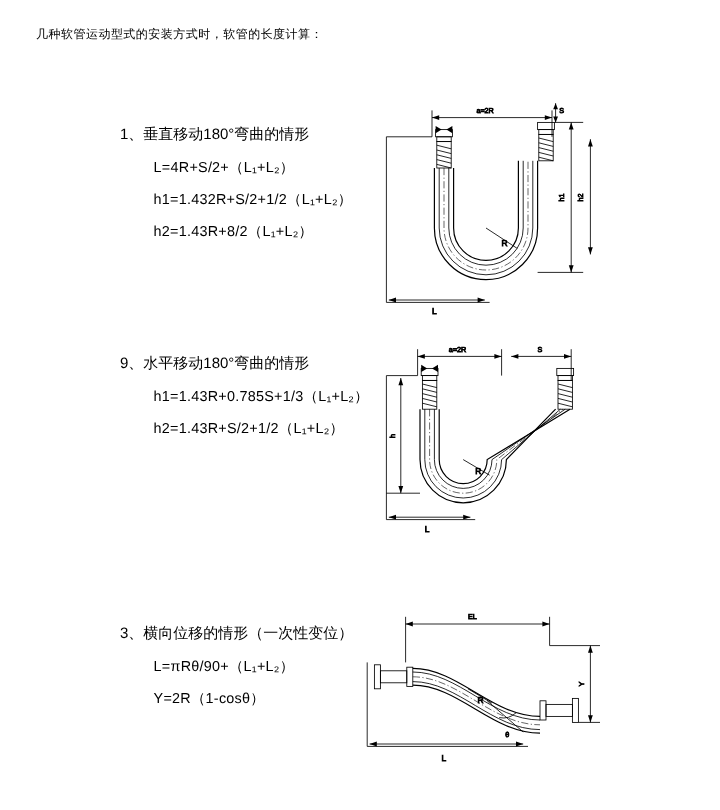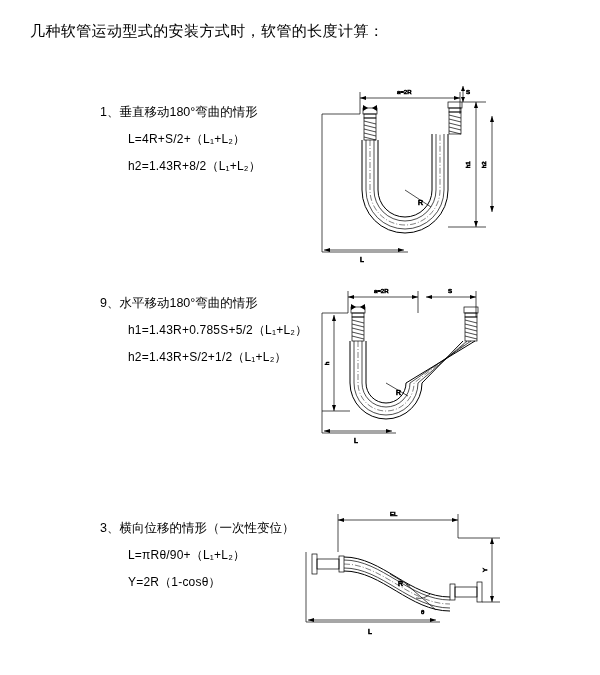--- a/index.html
+++ b/index.html
@@ -17,21 +17,21 @@
   }
   .page {
     position: relative;
     width: 600px;
     height: 675px;
   }
   .heading {
     position: absolute;
     left: 30px;
     top: 22px;
-    font-size: 15px;
+    font-size: 10px;
     letter-spacing: 0.4px;
     white-space: nowrap;
   }
   .section {
     position: absolute;
     left: 0;
     width: 600px;
   }
   .sec1 { top: 104px; }
   .sec2 { top: 295px; }
@@ -69,20 +69,21 @@
 <body>
 
 <div class="page">
 
   <div class="heading">几种软管运动型式的安装方式时，软管的长度计算：</div>
 
   <div class="section sec1">
     <div class="txtcol">
       <div class="sec-title">1、垂直移动180°弯曲的情形</div>
       <div class="formula">L=4R+S/2+（L₁+L₂）</div>
+      <div class="formula">h1=1.432R+S/2+1/2（L₁+L₂）</div>
       <div class="formula">h2=1.43R+8/2（L₁+L₂）</div>
     </div>
 
     <div class="figure fig1">
       <svg width="210" height="200" viewBox="0 0 210 200">
         <g stroke="#000" fill="none" stroke-width="0.7">
 
           <line x1="60" y1="26" x2="160" y2="26"></line>
           <path d="M60 26 l6 -2 l0 4 z" fill="#000" stroke="none"></path>
           <path d="M160 26 l-6 -2 l0 4 z" fill="#000" stroke="none"></path>
@@ -148,21 +149,21 @@
           <path d="M63 33 l5 3 l-5 3 z" fill="#000" stroke="none"></path>
           <path d="M77 33 l-5 3 l5 3 z" fill="#000" stroke="none"></path>
         </g>
       </svg>
     </div>
   </div>
 
   <div class="section sec2">
     <div class="txtcol">
       <div class="sec-title">9、水平移动180°弯曲的情形</div>
-      <div class="formula">h1=1.43R+0.785S+5/2（L₁+L₂）</div>
+      <div class="formula">h1=1.43R+0.785S+1/3（L₁+L₂）</div>
       <div class="formula">h2=1.43R+S/2+1/2（L₁+L₂）</div>
     </div>
 
     <div class="figure fig2">
       <svg width="210" height="190" viewBox="0 0 210 190">
         <g stroke="#000" fill="none" stroke-width="0.7">
 
           <line x1="48" y1="14" x2="118" y2="14"></line>
           <path d="M48 14 l6 -2 l0 4 z" fill="#000" stroke="none"></path>
           <path d="M118 14 l-6 -2 l0 4 z" fill="#000" stroke="none"></path>

